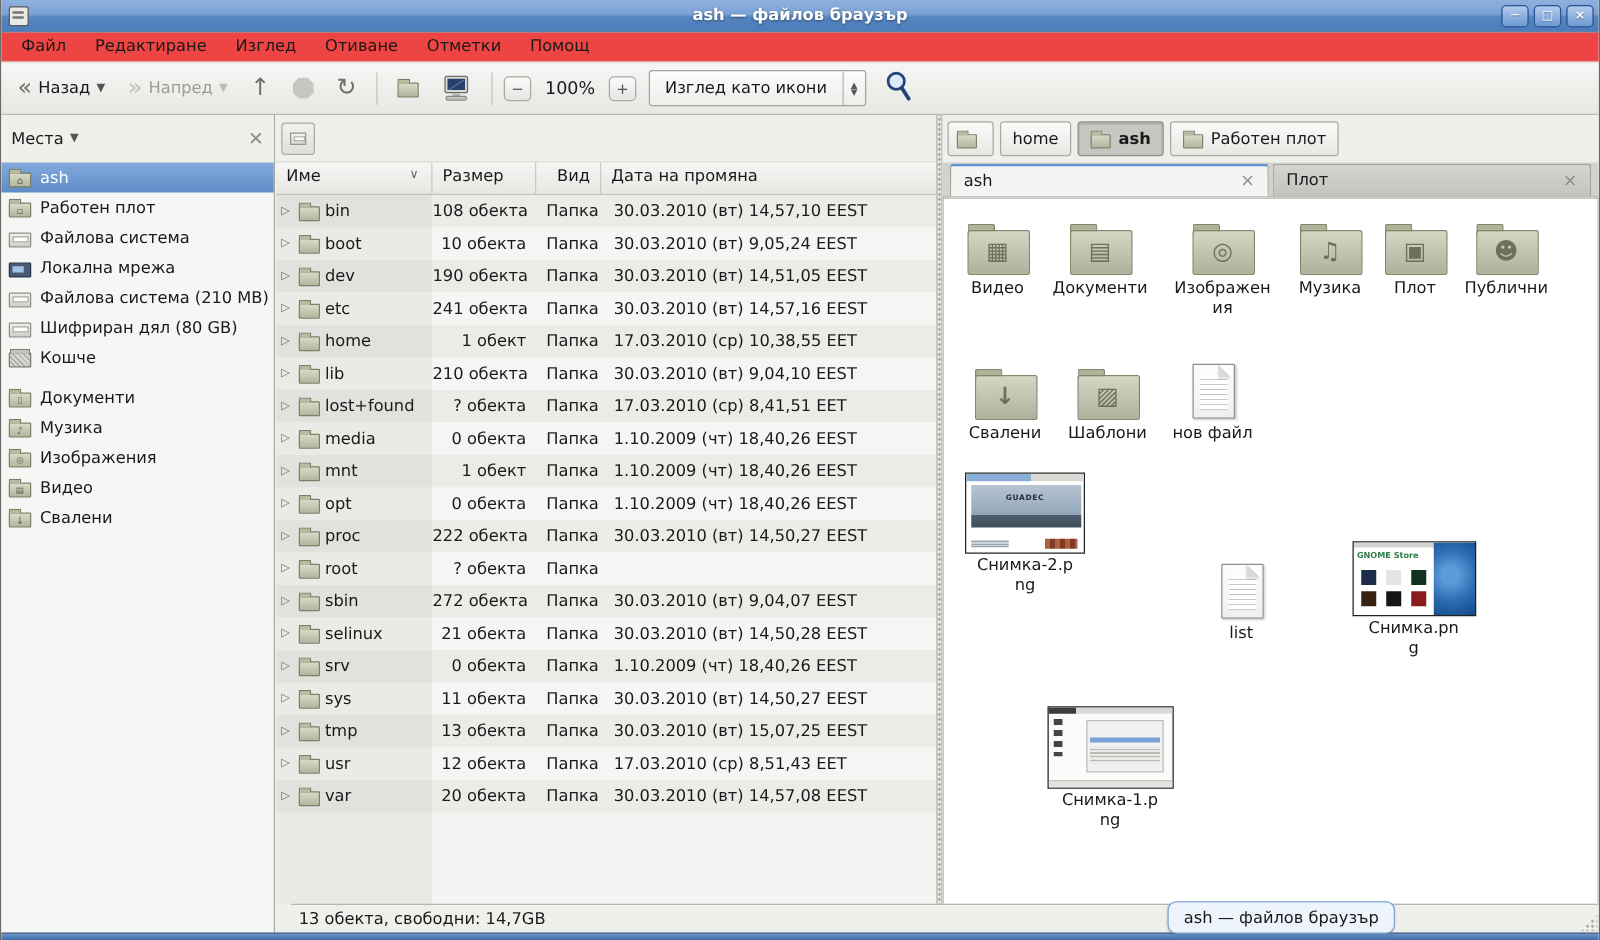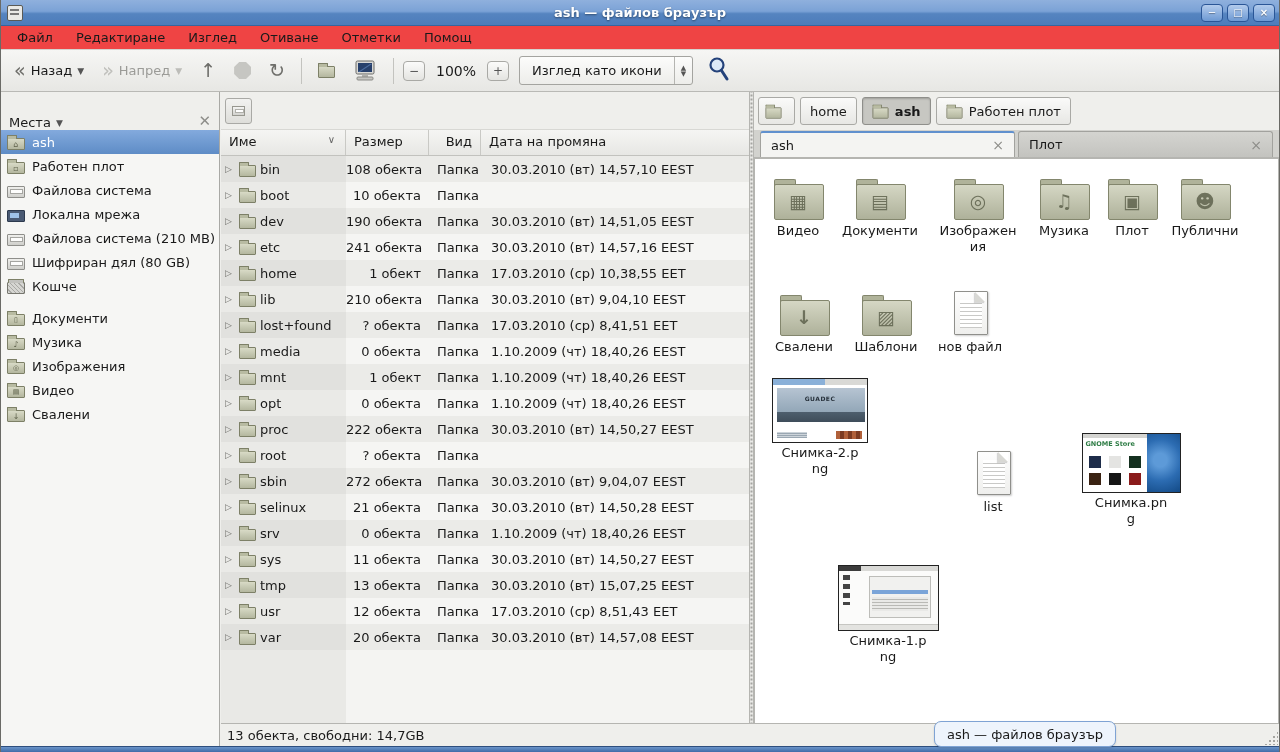--- a/index.html
+++ b/index.html
@@ -30,21 +30,21 @@
   .octagon{width:17px;height:17px;background:#c6c6c2;clip-path:polygon(30% 0,70% 0,100% 30%,100% 70%,70% 100%,30% 100%,0 70%,0 30%);}
   .mini-btn{width:22px;height:20px;border:1px solid #a9a9a5;border-radius:4px;background:linear-gradient(#fbfbfa,#e4e4e1);color:#555;font-size:12px;line-height:18px;text-align:center;}
   .zoom-label{padding:0 7px;font-size:14px;}
   .view-combo{display:flex;align-items:center;margin-left:6px;height:29px;border:1px solid #a4a4a0;border-radius:3px;background:linear-gradient(#fcfcfb,#ededea);}
   .view-combo .vc-label{padding:0 12px;}
   .vc-spin{display:flex;flex-direction:column;align-items:center;justify-content:center;border-left:1px solid #b5b5b1;padding:0 6px;height:100%;font-size:7px;color:#555;line-height:6px;}
   .search-gfx{margin-left:10px;}
 
   
   .sidebar{position:absolute;left:0;top:92px;width:219px;bottom:6px;background:#f6f6f4;border-right:1px solid #a9a9a5;}
-  .side-head{height:38px;background:#efefec;display:flex;align-items:flex-end;padding:0 8px;}
+  .side-head{height:38px;background:#efefec;display:flex;align-items:center;padding:0 8px;}
   .side-title{display:flex;align-items:center;gap:5px;}
   .side-close{margin-left:auto;color:#8d8d89;font-size:15px;}
   .side-list{position:absolute;top:38px;left:0;right:0;}
   .side-item{display:flex;align-items:center;gap:7px;height:24px;padding-left:6px;}
   .side-item.active{background:linear-gradient(#83aadd,#5e8cc6);color:#fff;}
   .side-item.sep{height:8px;}
 
   
   .si-icon{width:18px;height:15px;position:relative;flex:0 0 18px;}
   .mini-folder,.si-icon.f{width:17px;height:12px;margin-top:3px;background:linear-gradient(#d8dac6,#b4b79f);border:1px solid #7d8067;border-radius:1px;position:relative;}
@@ -163,21 +163,21 @@
   .iv .i-5{left:408px;top:10px;}
   .iv .i-6{left:7px;top:126px;}
   .iv .i-7{left:89px;top:126px;}
   .iv .i-8{left:173px;top:126px;}
   .iv .i-9{left:15px;top:219px;}
   .iv .i-10{left:196px;top:286px;}
   .iv .i-11{left:324px;top:274px;}
   .iv .i-12{left:80px;top:406px;}
 
   
-  .statusbar{position:absolute;left:220px;right:0;bottom:6px;height:23px;background:#efefec;border-top:1px solid #b5b5b1;display:flex;align-items:center;padding-left:6px;}
+  .statusbar{position:absolute;left:232px;right:0;bottom:6px;height:23px;background:#efefec;border-top:1px solid #b5b5b1;display:flex;align-items:center;padding-left:6px;}
   .grip{position:absolute;right:1px;bottom:1px;width:14px;height:14px;background-image:radial-gradient(#a5a5a1 1px,transparent 1.2px);background-size:4px 4px;clip-path:polygon(100% 0,100% 100%,0 100%);}
   .bottom-strip{position:absolute;left:0;bottom:0;width:100%;height:6px;background:linear-gradient(#6b94c9,#3f6ca8);border-top:1px solid #2e4f7e;}
   .tooltip{position:absolute;left:933px;top:721px;height:26px;border:1px solid #7fa3d4;border-radius:7px;background:#eef4fc;display:flex;align-items:center;padding:0 12px;box-shadow:0 1px 2px rgba(0,0,0,.15);z-index:5;}
 
   .mag{display:inline-block;}
 </style>
 </head>
 <body>
 
 <div id="window">
@@ -367,20 +367,21 @@
         </div>
 
         <div class="tree-row i-1">
           <div class="tc-name">
             <span class="expander">▷</span>
             <span class="mini-folder"></span>
             <span>boot</span>
           </div>
           <div class="tc-size">10 обекта</div>
           <div class="tc-type">Папка</div>
+          <div class="tc-date">30.03.2010 (вт) 9,05,24 EEST</div>
         </div>
 
         <div class="tree-row i-2">
           <div class="tc-name">
             <span class="expander">▷</span>
             <span class="mini-folder"></span>
             <span>dev</span>
           </div>
           <div class="tc-size">190 обекта</div>
           <div class="tc-type">Папка</div>

